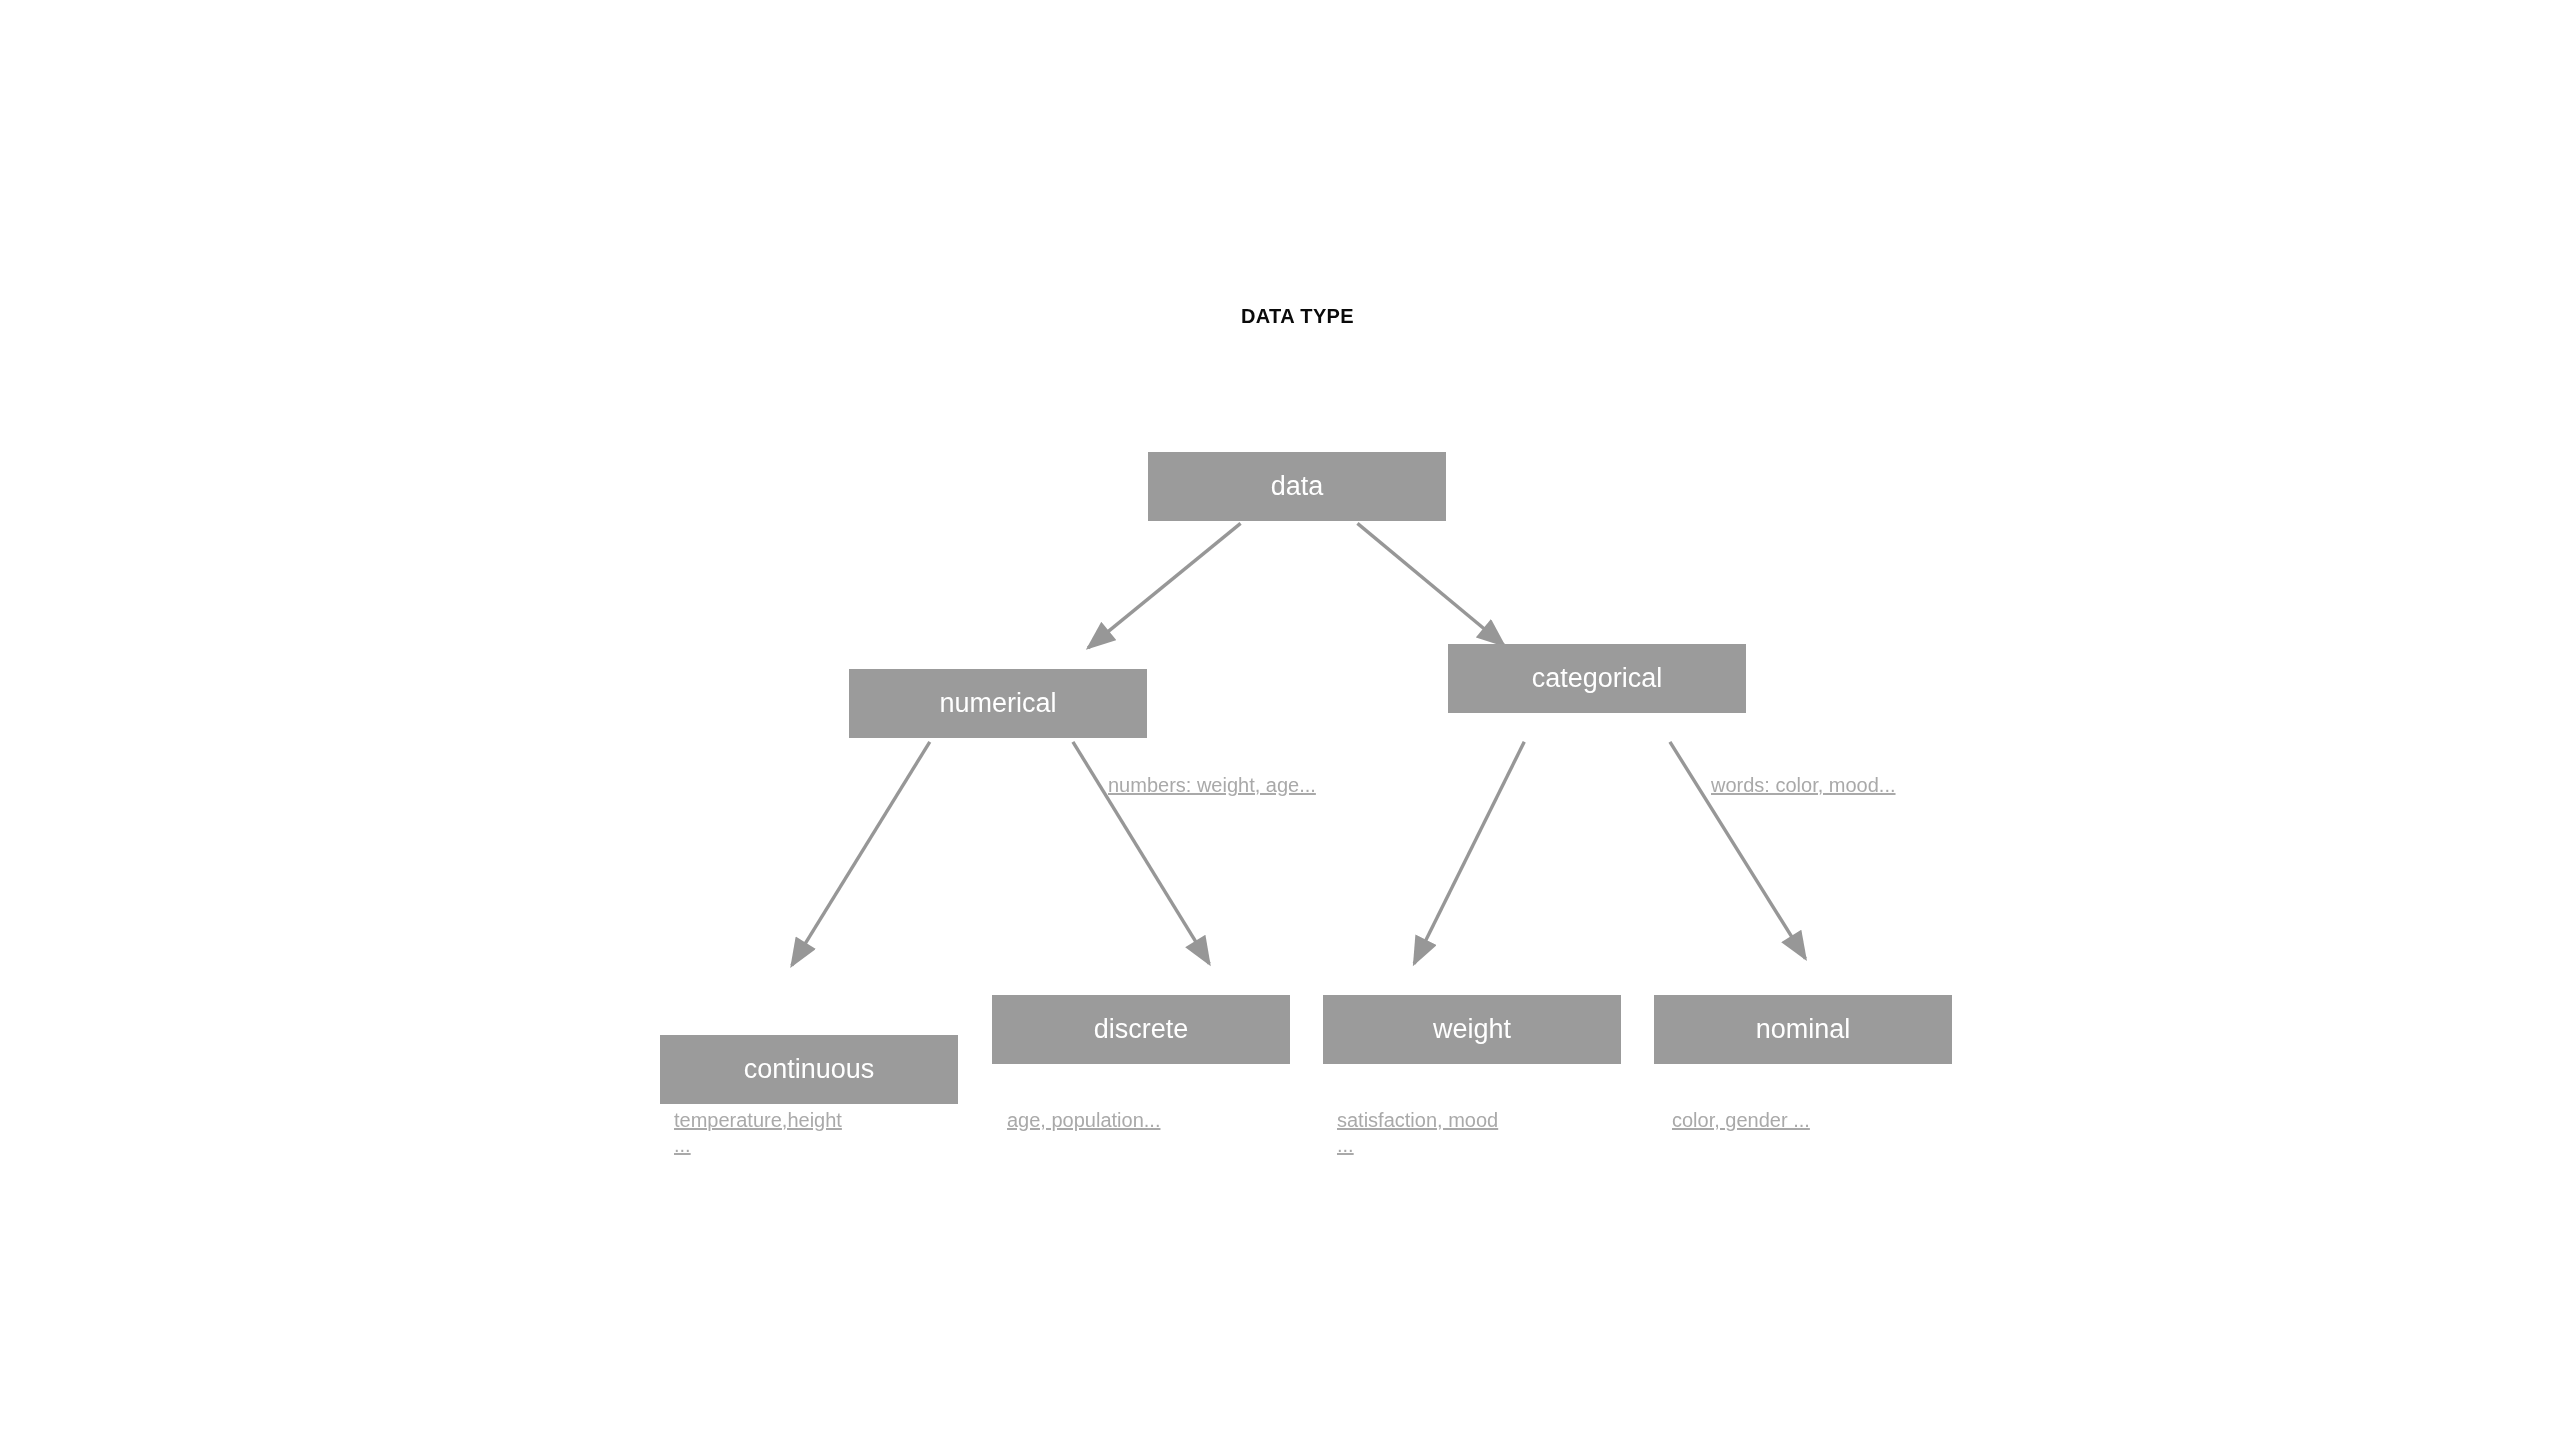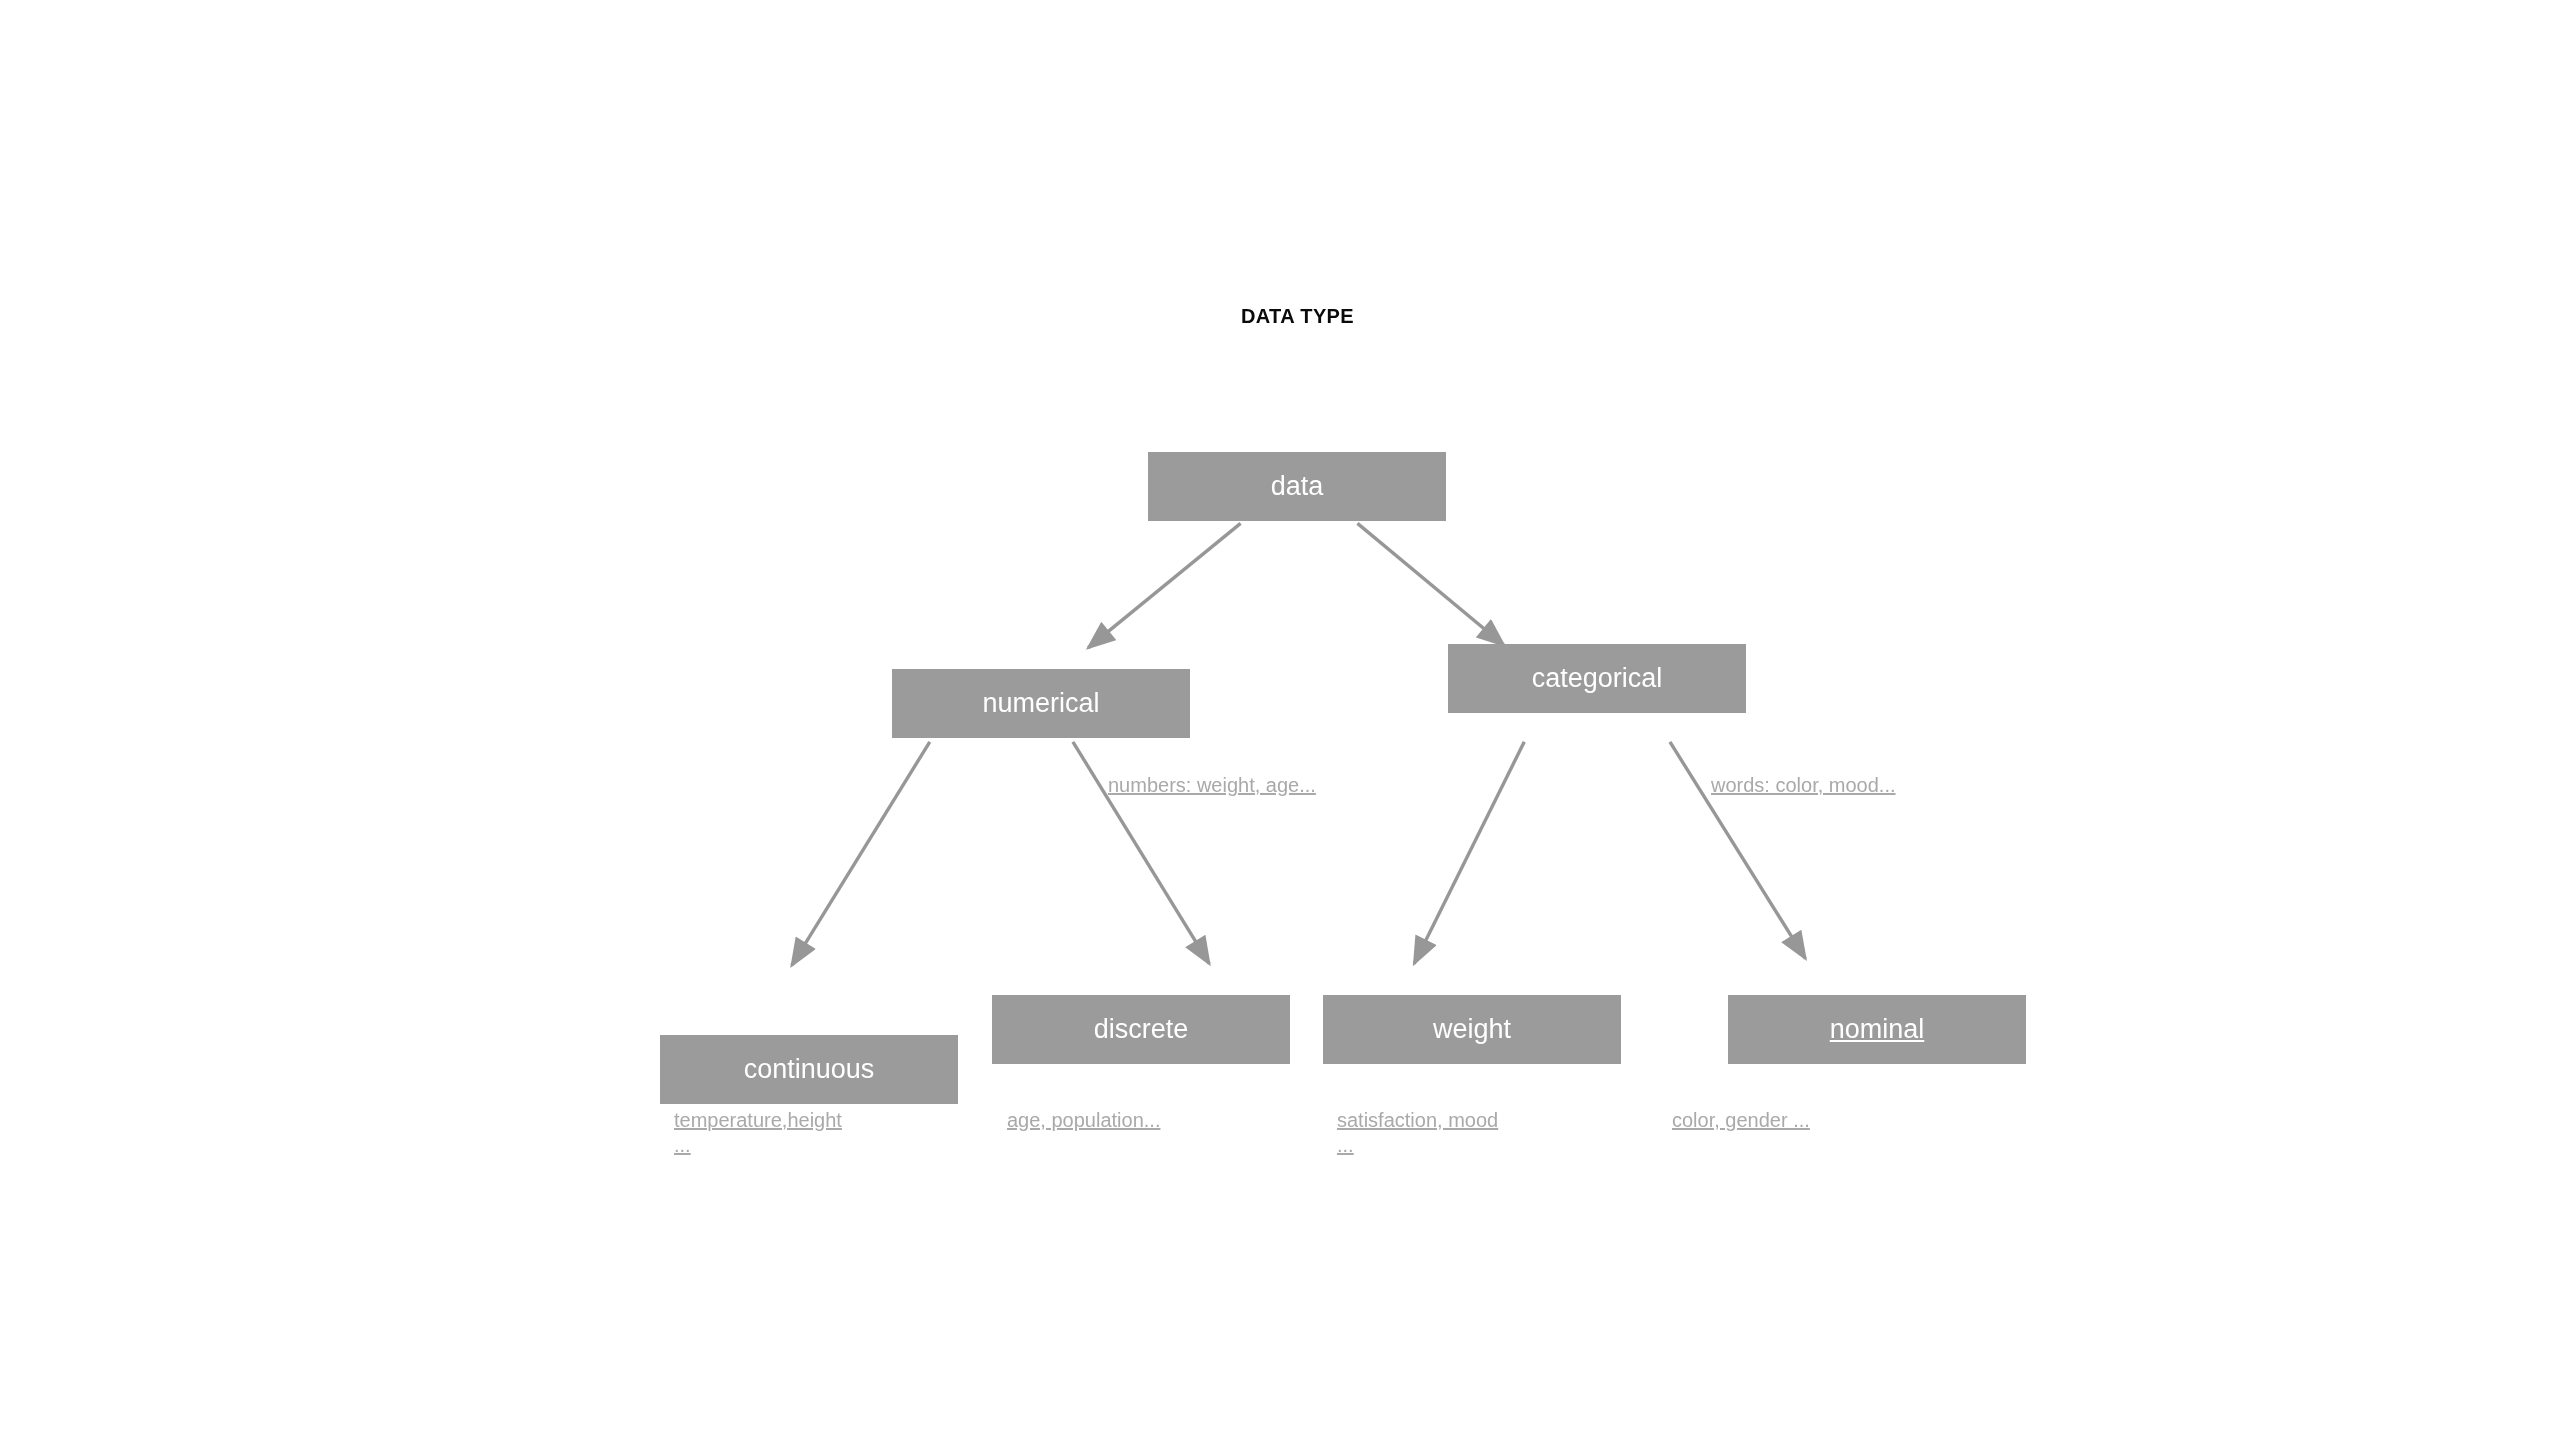--- a/index.html
+++ b/index.html
@@ -13,26 +13,26 @@
     text-align:center;font-size:20px;font-weight:bold;
     color:var(--title,#0a0a0a);letter-spacing:0.4px;white-space:nowrap;
   }
   .node{
     position:absolute;width:298px;height:69px;
     background:var(--node-bg,#9b9b9b);color:var(--node-text,#ffffff);
     display:flex;align-items:center;justify-content:center;
     font-size:27px;white-space:nowrap;
   }
   #node-data{left:1148px;top:452px;}
-  #node-numerical{left:892px;top:669px;}
+  #node-numerical{left:849px;top:669px;}
   #node-categorical{left:1448px;top:644px;}
   #node-continuous{left:660px;top:995px;margin-top:40px;}
   #node-discrete{left:992px;top:995px;text-align:center;}
   #node-ordinal{left:1323px;top:995px;}
-  #node-nominal{left:1728px;top:995px;text-decoration:underline;}
+  #node-nominal{left:1654px;top:995px;}
   .ann{
     position:absolute;color:var(--ann,#a9a9a9);
     font-size:20px;line-height:24.6px;white-space:nowrap;text-decoration:underline;
   }
   .ann span{display:block;}
   #ann-numerical{left:1108px;top:773px;}
   #ann-categorical{left:1711px;top:773px;}
   #ann-continuous{left:674px;top:1108px;}
   #ann-discrete{left:1007px;top:1108px;}
   #ann-ordinal{left:1337px;top:1108px;}

